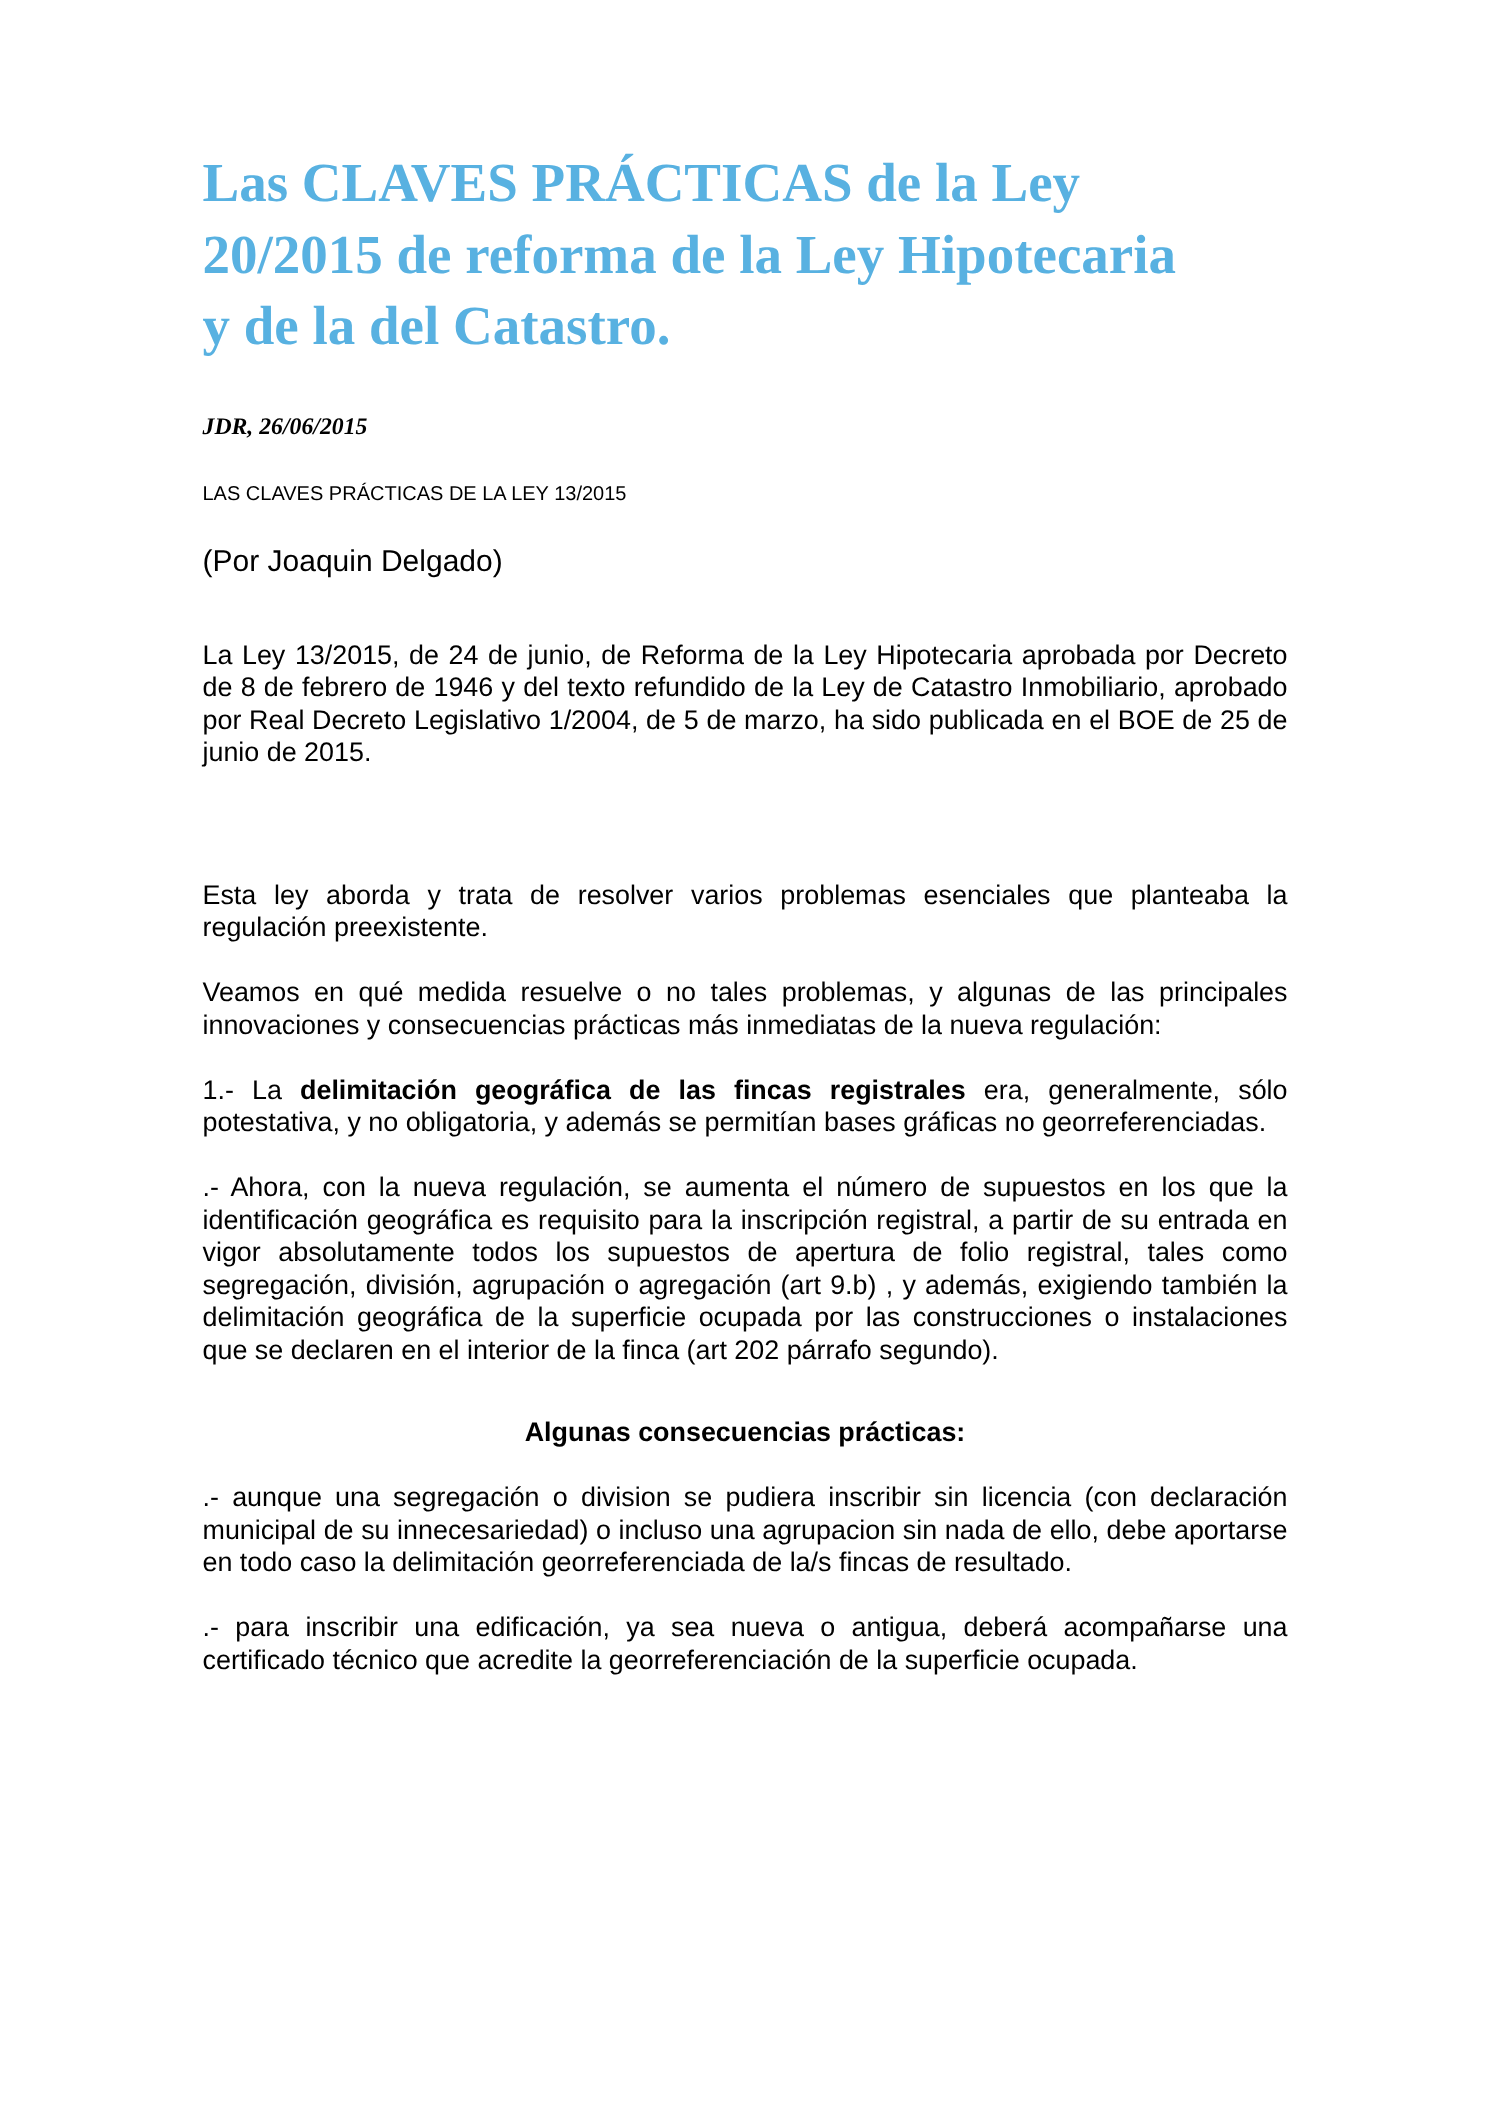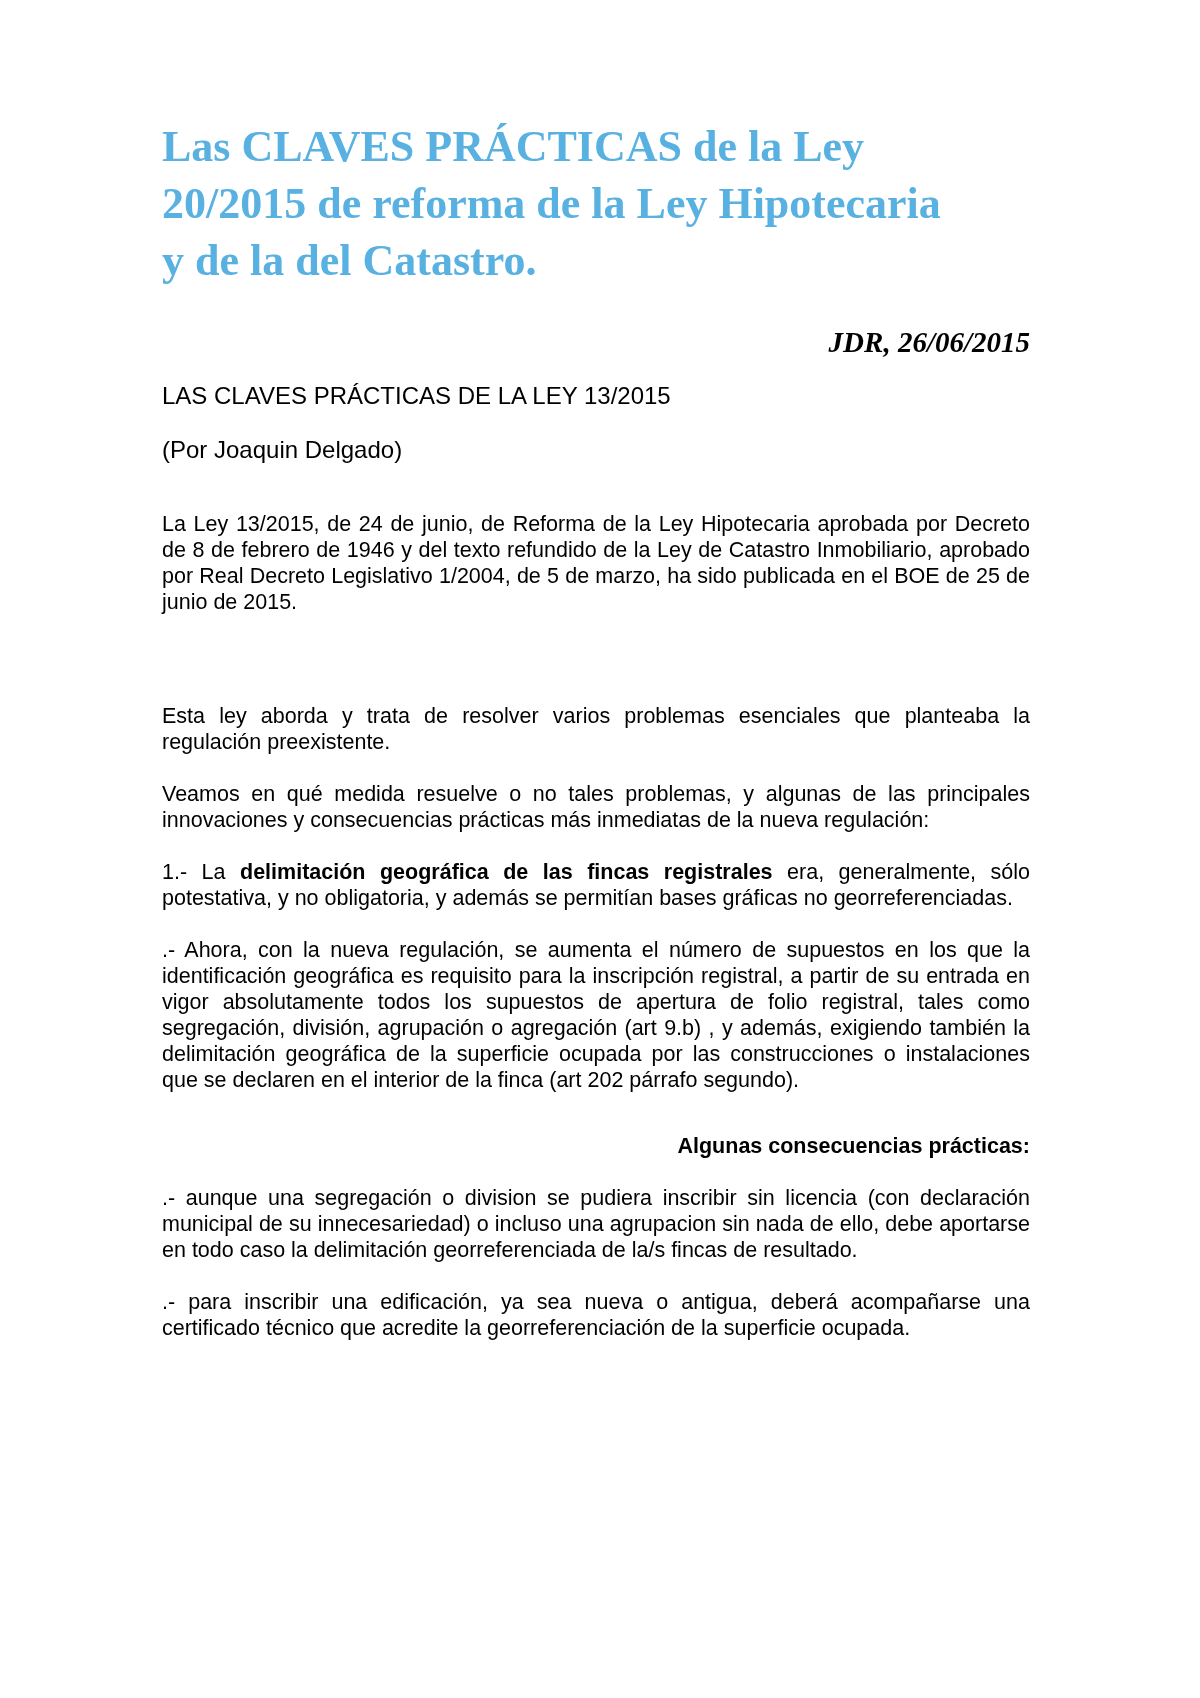--- a/index.html
+++ b/index.html
@@ -29,28 +29,27 @@
   }
   h1.doc-title .tline {
     display: block;
     white-space: nowrap;
   }
   p.byline {
     margin: 0 0 26px 0;
     font-family: "Liberation Serif", serif;
     font-style: italic;
     font-weight: bold;
-    font-size: 29px;
+    font-size: 19px;
     line-height: 26px;
     color: #000000;
-    text-align: right;
   }
   p.caps-heading {
     margin: 0 0 24px 0;
-    font-size: 24px;
+    font-size: 16px;
     line-height: 30px;
     font-weight: normal;
   }
   p.author-line {
     margin: 0 0 46px 0;
     font-size: 24px;
     line-height: 30px;
   }
   p.body {
     margin: 0 0 26px 0;
@@ -60,21 +59,21 @@
     text-justify: inter-word;
   }
   p.body.extra-gap {
     margin-top: 88px;
   }
   p.body.gap-before {
     margin-top: 40px;
   }
   p.subheading {
     font-weight: bold;
-    text-align: right;
+    text-align: center;
   }
   p.body strong {
     font-weight: bold;
   }
 </style>
 </head>
 <body>
 
 <div class="page">
 

